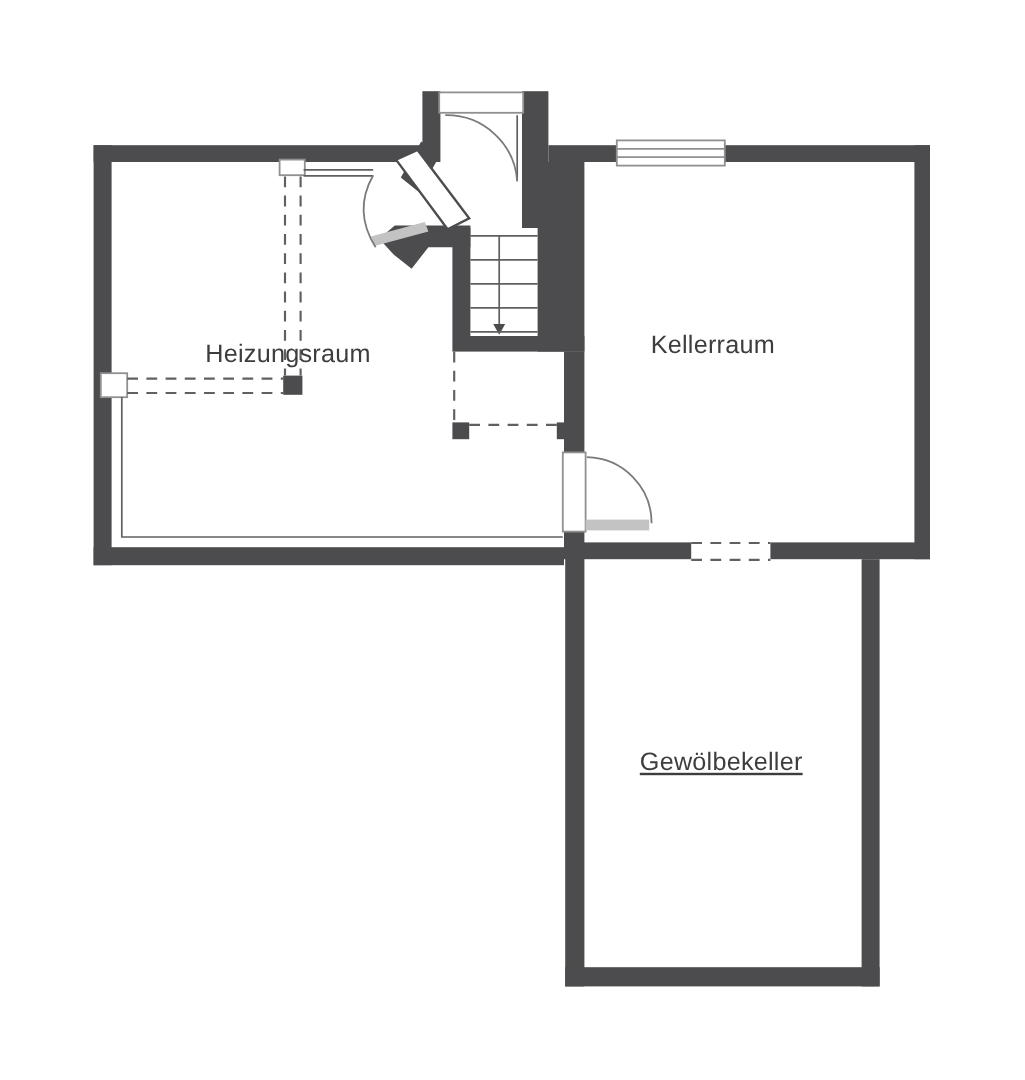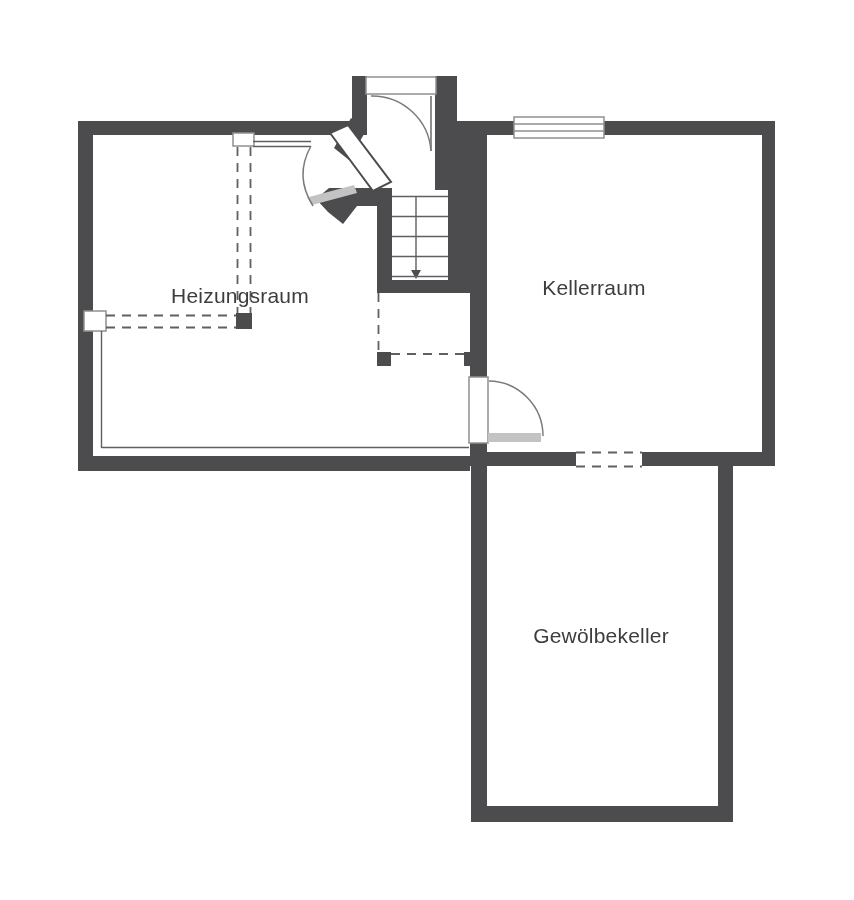--- a/index.html
+++ b/index.html
@@ -15,21 +15,21 @@
     position:absolute;
     transform:translate(-50%,-50%);
     font-size:21px;
     letter-spacing:0.2px;
     color:#3d3d3d;
     white-space:nowrap;
     user-select:none;
   }
   .lbl-heizungsraum{left:240px;top:296px;}
   .lbl-kellerraum{left:594px;top:288px;}
-  .lbl-gewoelbekeller{left:601px;top:636px;}
+  .lbl-gewoelbekeller{left:601px;top:636px;text-decoration:underline;}
 </style>
 </head>
 <body>
 
 <div class="canvas">
 
   <svg width="854" height="900" viewBox="0 0 854 900">
 
     <g fill="#4c4c4e">
       <rect x="78" y="121" width="274" height="14"></rect>

